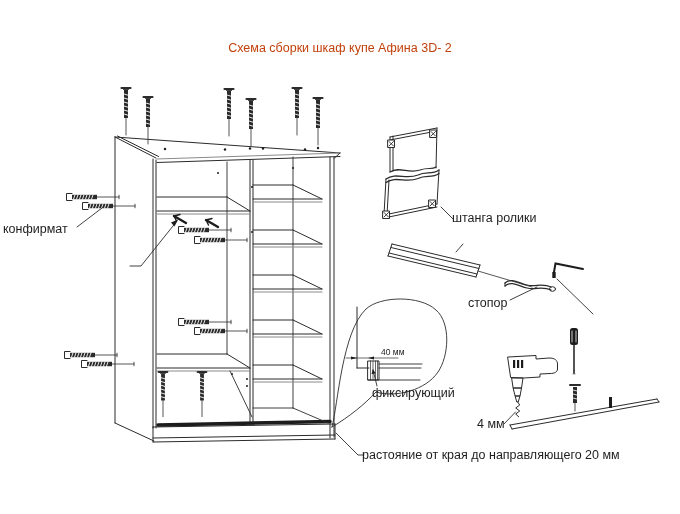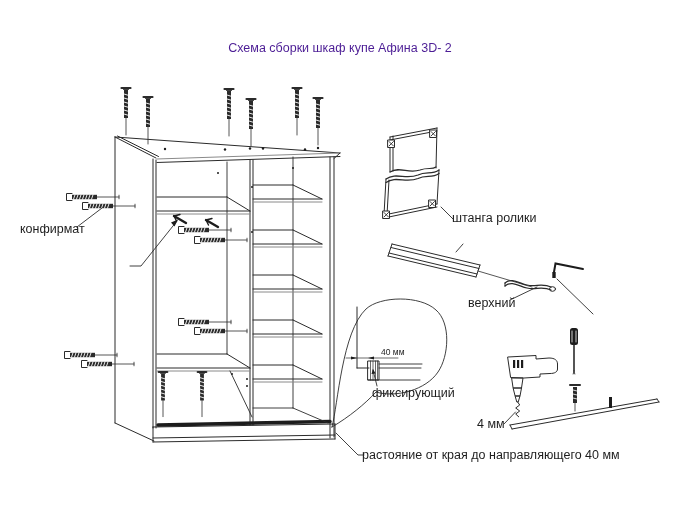--- a/index.html
+++ b/index.html
@@ -2,21 +2,21 @@
 <html><head>
 <meta charset="utf-8">
 <style>
   html,body{margin:0;padding:0;background:#fff;}
   .stage{
     position:relative;width:680px;height:514px;background:#ffffff;overflow:hidden;
     font-family:"Liberation Sans",sans-serif;color:#1d1d1d;
   }
   .lbl{position:absolute;font-size:12.5px;line-height:14px;white-space:nowrap;color:#1d1d1d;}
   .lbl.small{font-size:8.5px;line-height:9px;}
-  .title{position:absolute;left:0;top:41px;width:680px;text-align:center;font-size:12.5px;color:#4c1d95;}
+  .title{position:absolute;left:0;top:41px;width:680px;text-align:center;font-size:12.5px;color:#c2410c;}
   svg{position:absolute;left:0;top:0;}
   svg *{vector-effect:non-scaling-stroke;}
 </style>
 </head>
 <body>
 
 <div class="stage">
 
   <svg width="680" height="514" viewBox="0 0 680 514" fill="none" stroke="#2b2b2b" stroke-width="1" stroke-linecap="round">
 
@@ -243,21 +243,21 @@
     <g stroke-width="0.9">
       <path d="M77,227 L102,208"></path>
       <path d="M130,266 H141 L177,221"></path>
       <polygon points="178,219.5 171,222.5 174.5,226.5" fill="#1c1c1c" stroke="none"></polygon>
       <path d="M336,433 L358,455 H364"></path>
     </g>
   </svg>
 
   <div class="title">Схема сборки шкаф купе Афина  3D- 2</div>
 
-  <div class="lbl" style="left:20px;top:222px">конфирмат</div>
+  <div class="lbl" style="left:3px;top:222px">конфирмат</div>
   <div class="lbl" style="left:452px;top:211px">штанга ролики</div>
-  <div class="lbl" style="left:468px;top:296px">верхний</div>
+  <div class="lbl" style="left:468px;top:296px">стопор</div>
   <div class="lbl" style="left:372px;top:386px">фиксирующий</div>
   <div class="lbl" style="left:477px;top:417px">4 мм</div>
   <div class="lbl small" style="left:381px;top:348px">40 мм</div>
-  <div class="lbl" style="left:362px;top:448px">растояние от края до направляющего  40 мм</div>
+  <div class="lbl" style="left:362px;top:448px">растояние от края до направляющего  20 мм</div>
 
 </div>
 
 </body></html>

